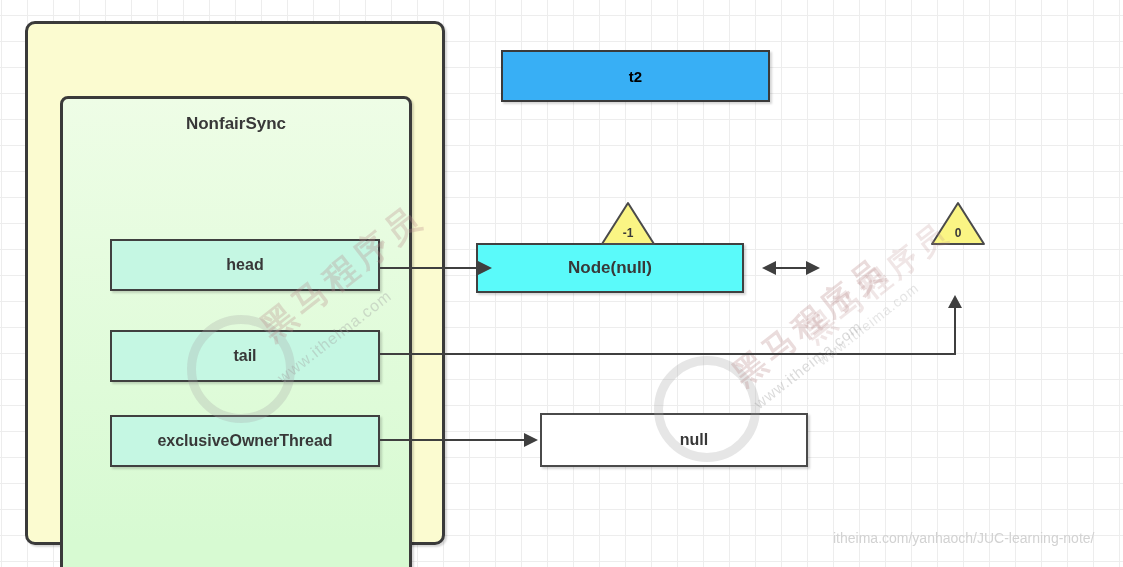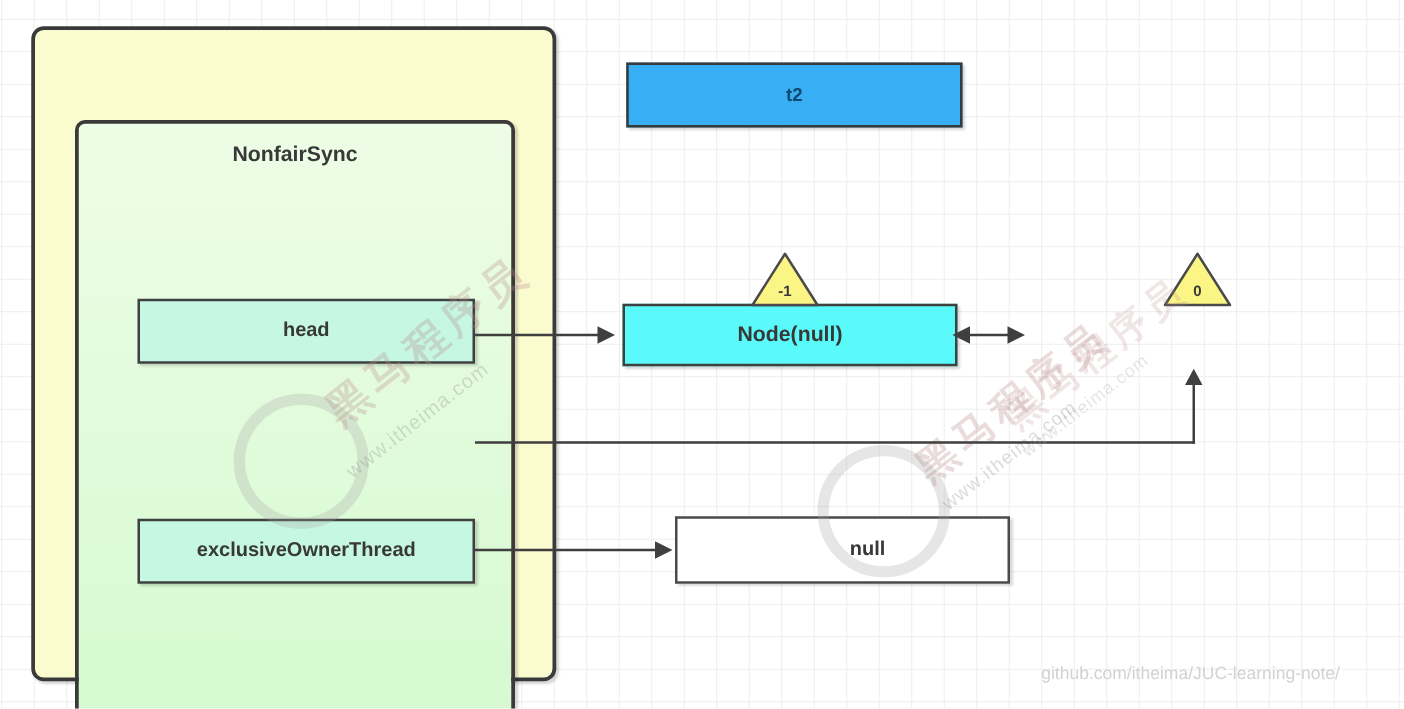--- a/index.html
+++ b/index.html
@@ -44,26 +44,26 @@
     background:var(--field-fill,#C5F7E3);
     border:2px solid #404040;font-size:16px;
   }
   .f-state{top:64px;}
   .f-head{top:140px;}
   .f-tail{top:231px;}
   .f-eot{top:316px;text-align:center;}
   .thread{
     left:501px;width:269px;height:52px;
     background:var(--thread-fill,#38AFF5);
-    border:2px solid #3A3A3A;font-size:15px;color:#0c4a6e;
+    border:2px solid #3A3A3A;font-size:15px;color:#000000;
   }
   .t2{top:50px;}
   .t3{top:124px;}
   .node{width:268px;height:50px;top:243px;font-size:17px;}
-  .node-head{left:498px;background:var(--node-head-fill,#5AFAFA);border:2px solid #404040;text-align:right;}
+  .node-head{left:476px;background:var(--node-head-fill,#5AFAFA);border:2px solid #404040;text-align:right;}
   .node-tail{left:822px;background:var(--node-tail-fill,#DBDBDB);border:2px solid #808080;}
   .nullbox{
     left:540px;top:413px;width:268px;height:54px;
     background:#ffffff;border:2px solid #4A4A4A;font-size:16px;padding-left:40px;
   }
   .tri{position:absolute;width:58px;height:46px;z-index:4;}
   .tri-1{left:599px;top:200px;}
   .tri-2{left:929px;top:200px;}
   .tri-num{
     position:absolute;left:0;right:0;top:26px;text-align:center;
@@ -91,20 +91,21 @@
 
   <div class="wm wm-ring z-under" style="left:654px;top:356px;width:88px;height:88px;"></div>
   <div class="wm wm-brand z-under" style="left:718px;top:300px;font-size:32px;">黑马程序员</div>
   <div class="wm wm-site z-under" style="left:742px;top:356px;font-size:15px;">www.itheima.com</div>
 
   <div class="box outer shadow">
 
     <div class="inner shadow">
       <div class="inner-title">NonfairSync</div>
       <div class="box field f-head shadow">head</div>
+      <div class="box field f-tail shadow">tail</div>
       <div class="box field f-eot shadow">exclusiveOwnerThread</div>
     </div>
   </div>
 
   <div class="box thread t2 shadow">t2</div>
 
   <div class="box node node-head shadow">Node(null)</div>
 
   <div class="tri tri-1">
     <svg width="58" height="46">
@@ -135,15 +136,15 @@
   <div class="ah ah-left" style="left:762px;top:261px;"></div>
   <div class="ah ah-right" style="left:806px;top:261px;"></div>
 
   <div class="wm wm-ring z-over" style="left:187px;top:315px;width:90px;height:90px;"></div>
   <div class="wm wm-brand z-over" style="left:245px;top:250px;font-size:34px;">黑马程序员</div>
   <div class="wm wm-site z-over" style="left:265px;top:328px;font-size:16px;">www.itheima.com</div>
 
   <div class="wm wm-brand z-over" style="left:790px;top:262px;font-size:30px;color:rgba(186,140,140,0.22);">黑马程序员</div>
   <div class="wm wm-site z-over" style="left:806px;top:316px;font-size:14px;color:rgba(160,160,160,0.28);">www.itheima.com</div>
 
-  <div class="credit">github.com/itheima/JUC-learning-note/</div>
+  <div class="credit">itheima.com/yanhaoch/JUC-learning-note/</div>
 
 </div>
 
 </body></html>

